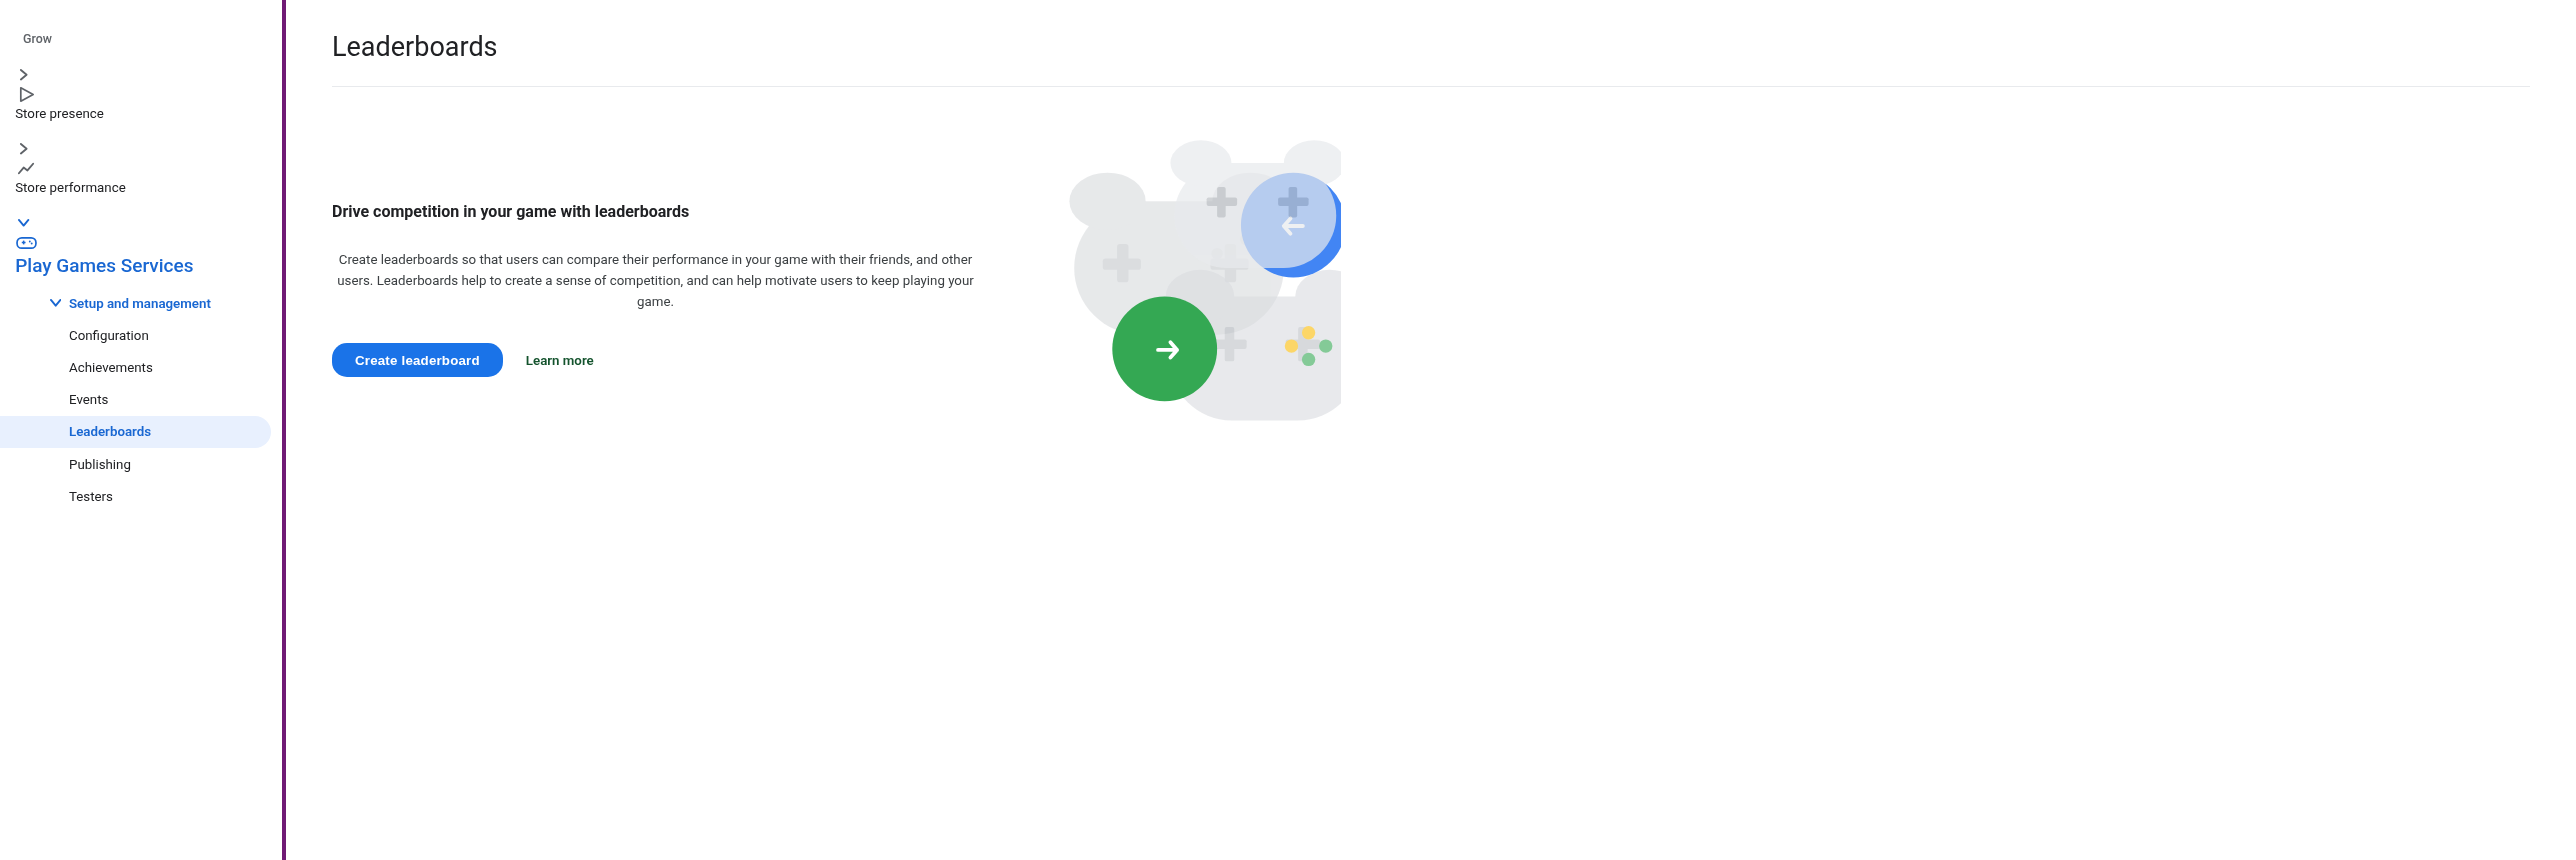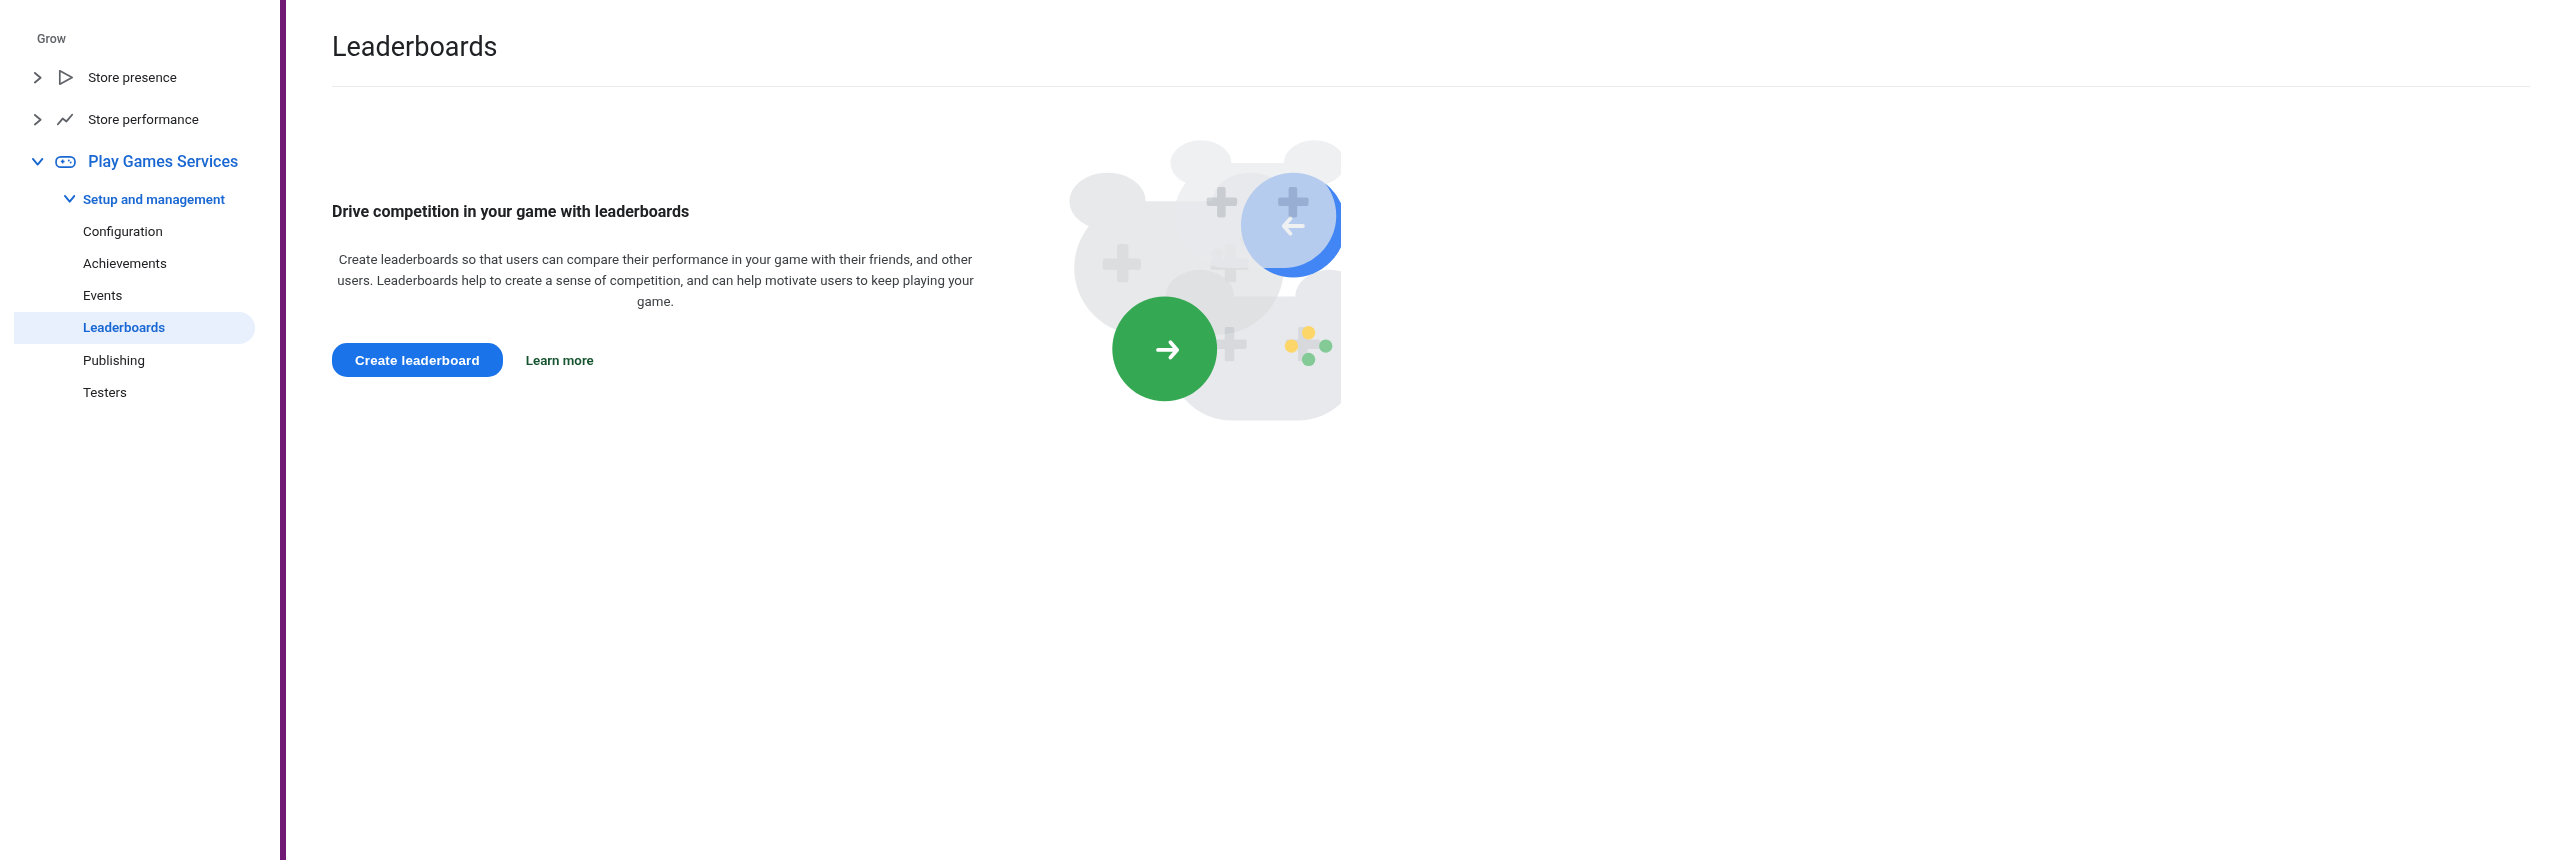--- a/index.html
+++ b/index.html
@@ -10,42 +10,43 @@
       display: flex;
       height: 100vh;
       overflow: hidden;
     }
 
     
     .sidebar {
       width: 286px;
       min-width: 286px;
       background: #fff;
-      padding: 23px 14px;
+      padding: 23px 0;
       overflow-y: auto;
-      border-right: 6px solid #701a75;
+      border-right: 4px solid #701a75;
     }
 
     .sidebar-section-label {
       font-size: 12.4px;
       color: #5f6368;
       padding: 7.6px 23px 11.4px 23px;
       font-weight: 500;
     }
 
     .sidebar-item {
       display: flex;
-      align-items: center;
+      align-items: flex-start;
       padding: 9.5px 15.2px 9.5px 15.2px;
       cursor: pointer;
       border-radius: 0 23px 23px 0;
       margin-right: 11.4px;
       font-size: 13.3px;
       color: #202124;
       position: relative;
+      flex-direction: column;
     }
 
     .sidebar-item .item-icon {
       width: 23px;
       height: 23px;
       margin-right: 11.4px;
       display: flex;
       align-items: center;
       justify-content: center;
       color: #5f6368;
@@ -57,21 +58,21 @@
       height: 17px;
       margin-right: 7.6px;
       display: flex;
       align-items: center;
       justify-content: center;
       color: #5f6368;
       flex-shrink: 0;
     }
 
     .sidebar-item.section-header {
-      font-size: 16px;
+      font-size: 19px;
       font-weight: 500;
       color: #202124;
       padding: 9.5px 15.2px;
     }
 
     .sidebar-item.section-header.blue {
       color: #1967d2;
     }
 
     .sidebar-sub-item {

